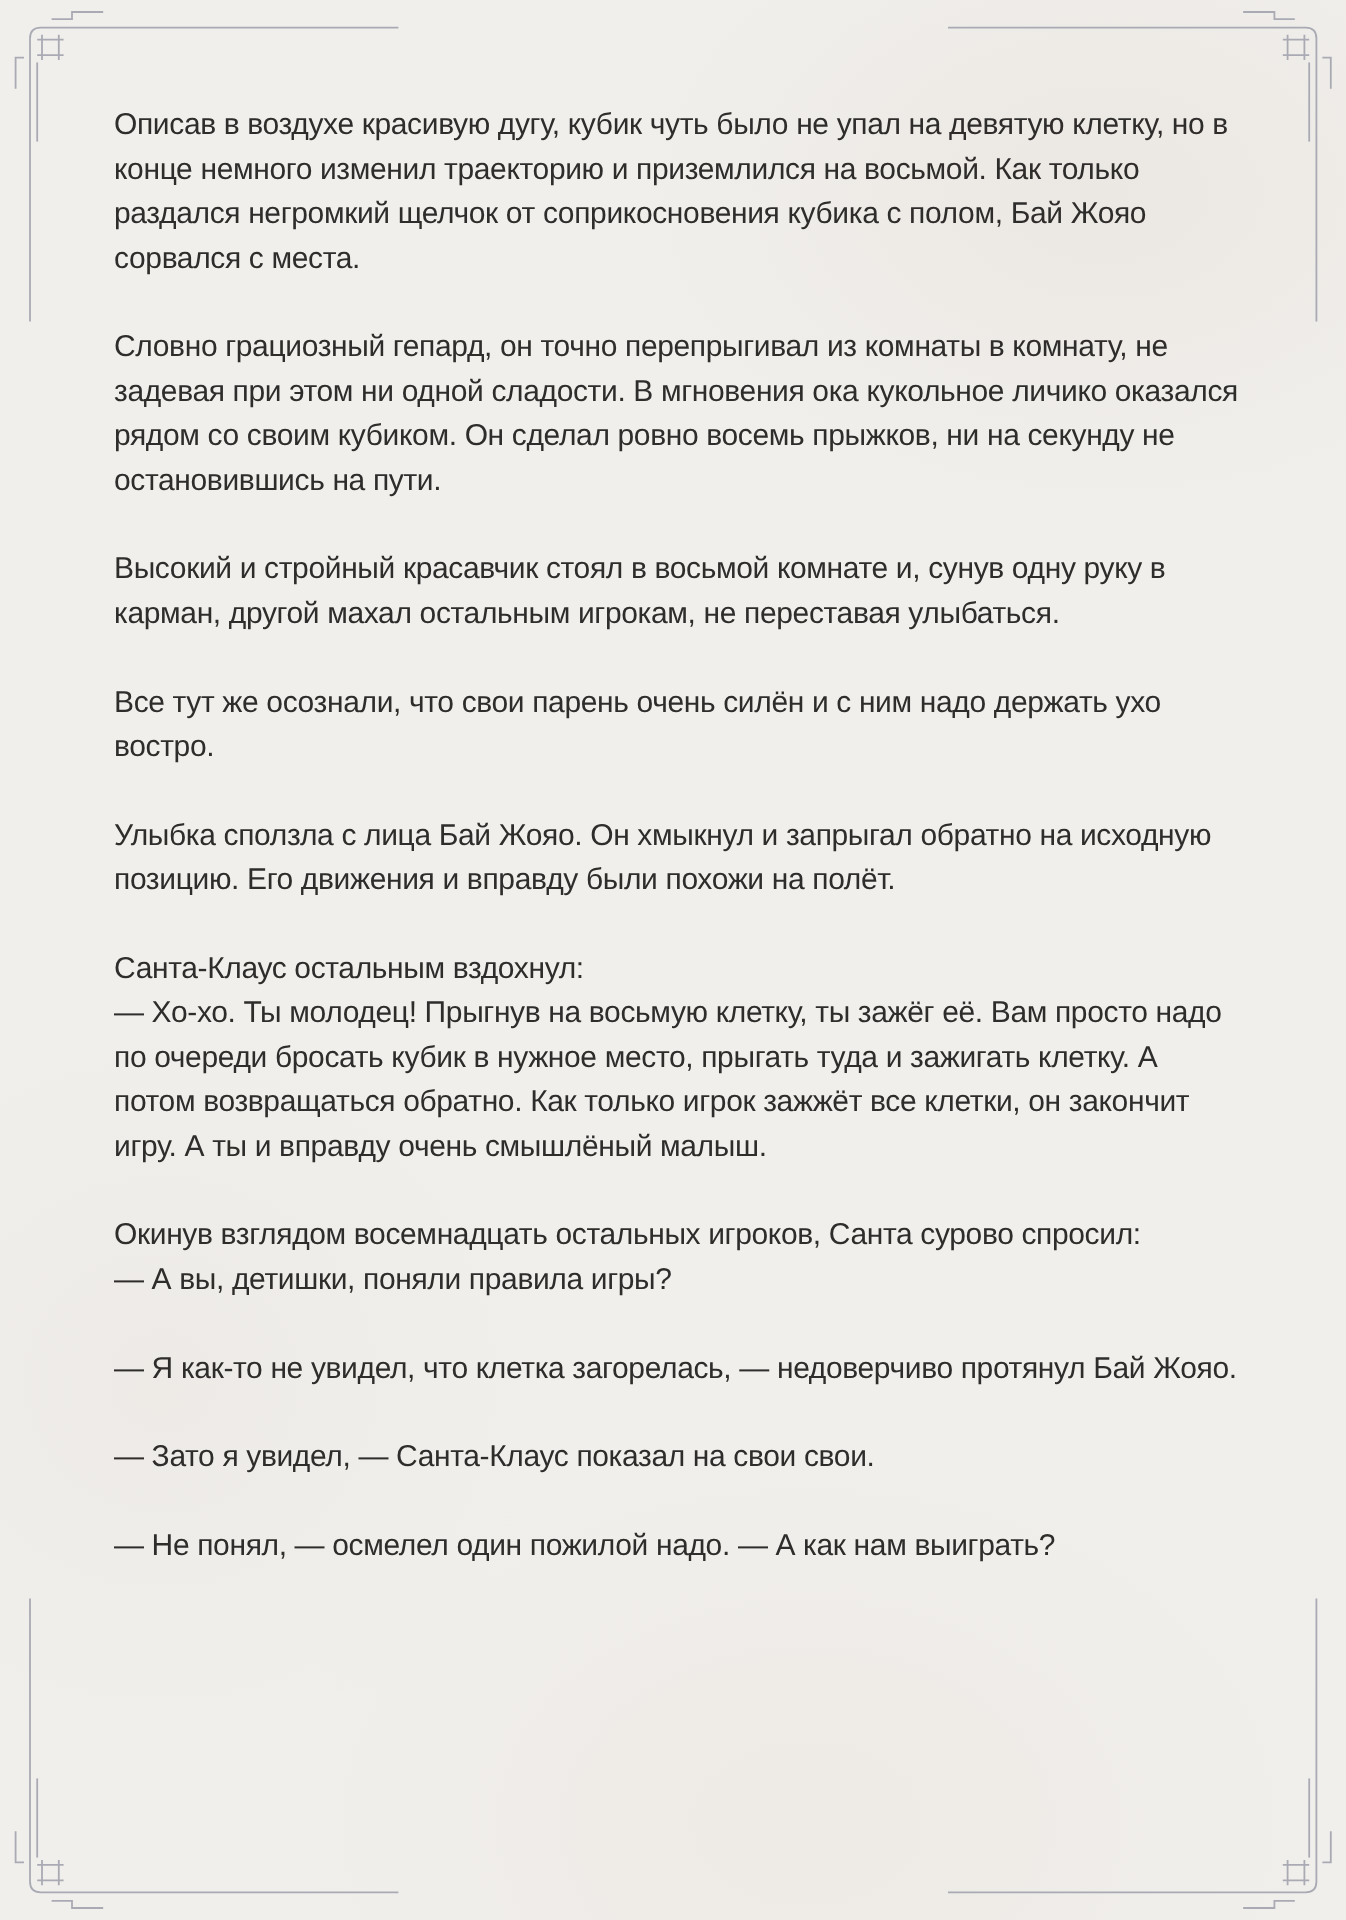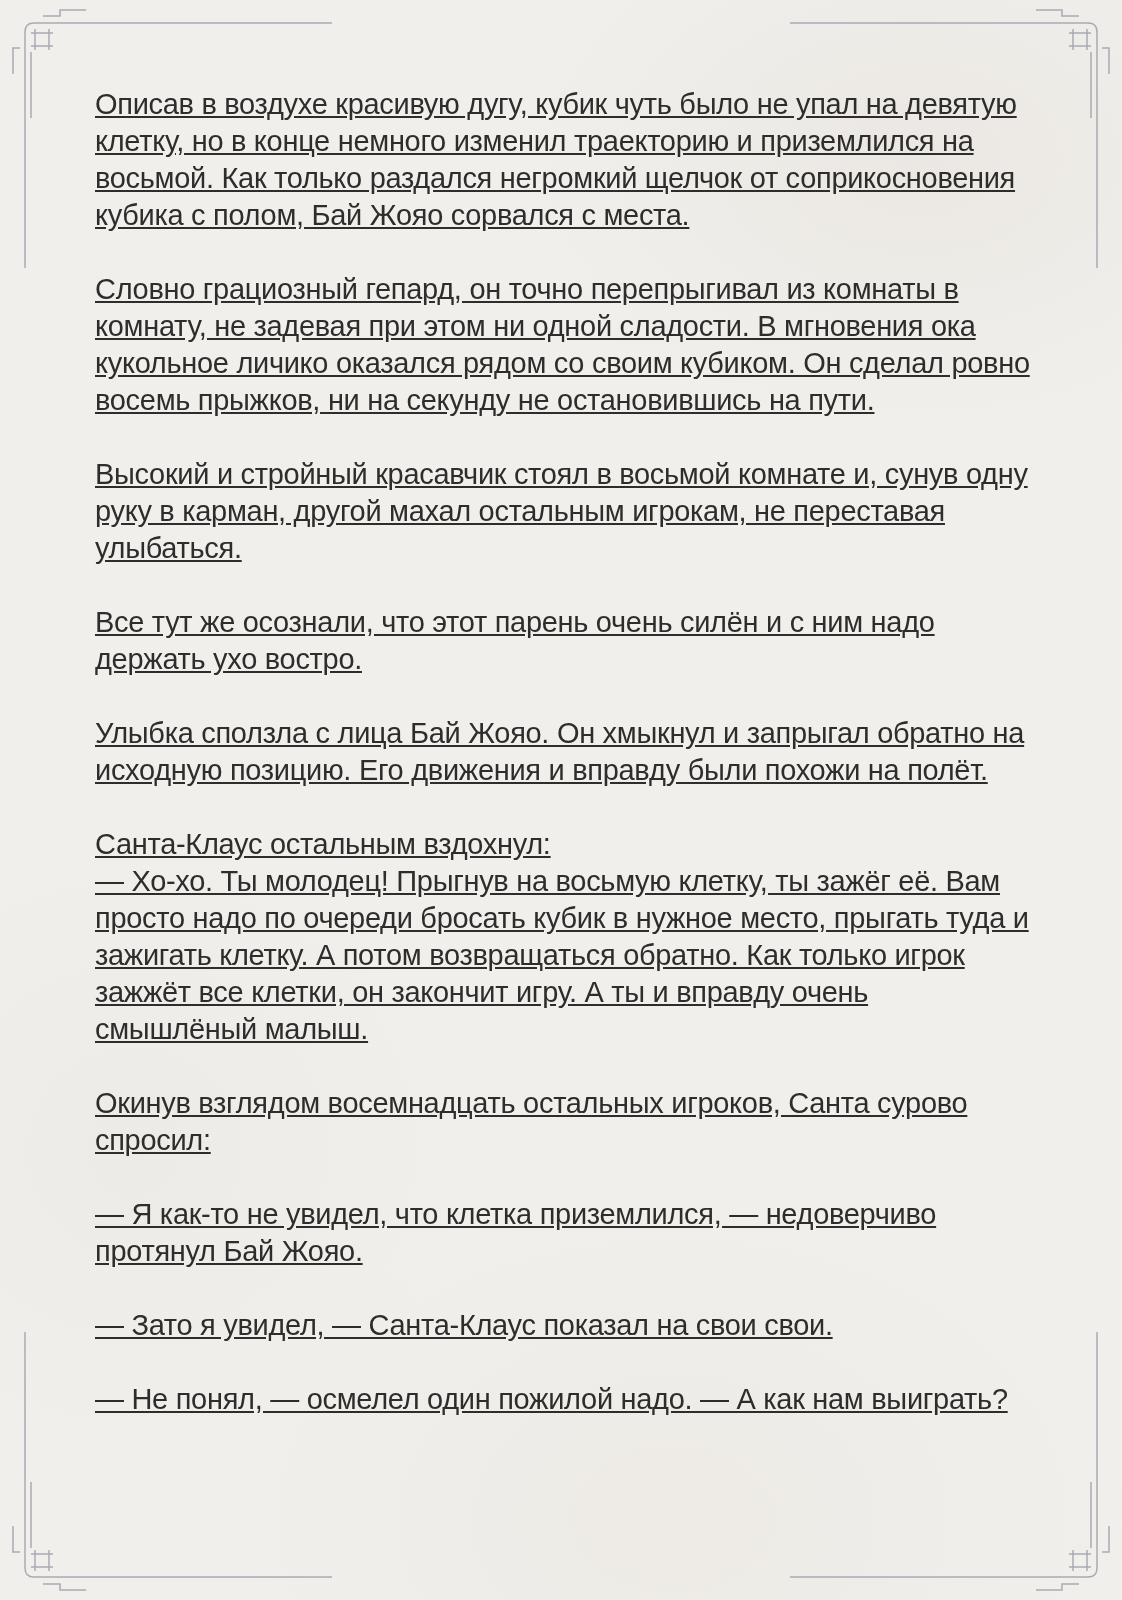--- a/index.html
+++ b/index.html
@@ -35,24 +35,23 @@
   .corner.tr { right: 0; top: 0; transform: scaleX(-1); }
   .corner.bl { left: 0; bottom: 0; transform: scaleY(-1); }
   .corner.br { right: 0; bottom: 0; transform: scale(-1,-1); }
 
   
   main {
     position: absolute;
     left: 95px;
     top: 86px;
     width: 942px;
-    font-size: 29px;
+    font-size: 25px;
     line-height: 37px;
     letter-spacing: -0.3px;
-    text-decoration: underline;
   }
   .para { margin: 0 0 37px 0; }
   .para:last-child { margin-bottom: 0; }
 </style>
 </head>
 <body>
 
 <svg width="0" height="0" style="position:absolute" aria-hidden="true">
   <defs>
     <g id="corner-art" fill="none" stroke="currentColor" stroke-width="1.5">
@@ -95,34 +94,35 @@
     <div class="para">
       <div>Описав в воздухе красивую дугу, кубик чуть было не упал на девятую клетку, но в конце немного изменил траекторию и приземлился на восьмой. Как только раздался негромкий щелчок от соприкосновения кубика с полом, Бай Жояо сорвался с места.</div>
     </div>
     <div class="para">
       <div>Словно грациозный гепард, он точно перепрыгивал из комнаты в комнату, не задевая при этом ни одной сладости. В мгновения ока кукольное личико оказался рядом со своим кубиком. Он сделал ровно восемь прыжков, ни на секунду не остановившись на пути.</div>
     </div>
     <div class="para">
       <div>Высокий и стройный красавчик стоял в восьмой комнате и, сунув одну руку в карман, другой махал остальным игрокам, не переставая улыбаться.</div>
     </div>
     <div class="para">
-      <div>Все тут же осознали, что этот парень очень силён и с ним надо держать ухо востро.</div>
+      <div>Все тут же осознали, что свои парень очень силён и с ним надо держать ухо востро.</div>
     </div>
     <div class="para">
       <div>Улыбка сползла с лица Бай Жояо. Он хмыкнул и запрыгал обратно на исходную позицию. Его движения и вправду были похожи на полёт.</div>
     </div>
     <div class="para">
       <div>Санта-Клаус остальным вздохнул:</div>
       <div>— Хо-хо. Ты молодец! Прыгнув на восьмую клетку, ты зажёг её. Вам просто надо по очереди бросать кубик в нужное место, прыгать туда и зажигать клетку. А потом возвращаться обратно. Как только игрок зажжёт все клетки, он закончит игру. А ты и вправду очень смышлёный малыш.</div>
     </div>
     <div class="para">
       <div>Окинув взглядом восемнадцать остальных игроков, Санта сурово спросил:</div>
+      <div>— А вы, детишки, поняли правила игры?</div>
     </div>
     <div class="para">
-      <div>— Я как-то не увидел, что клетка приземлился, — недоверчиво протянул Бай Жояо.</div>
+      <div>— Я как-то не увидел, что клетка загорелась, — недоверчиво протянул Бай Жояо.</div>
     </div>
     <div class="para">
       <div>— Зато я увидел, — Санта-Клаус показал на свои свои.</div>
     </div>
     <div class="para">
       <div>— Не понял, — осмелел один пожилой надо. — А как нам выиграть?</div>
     </div>
   </main>
 
 </body></html>

